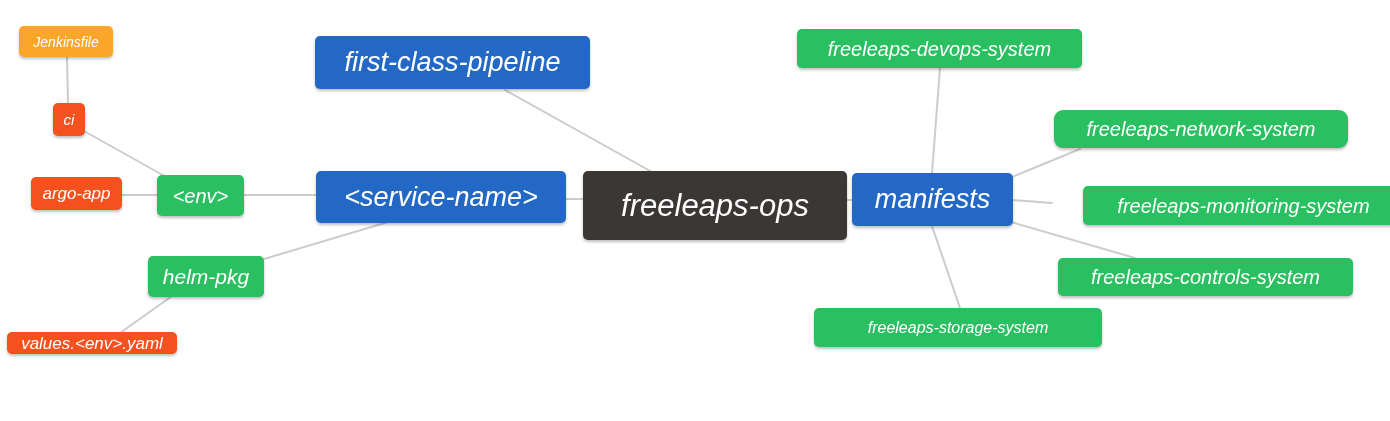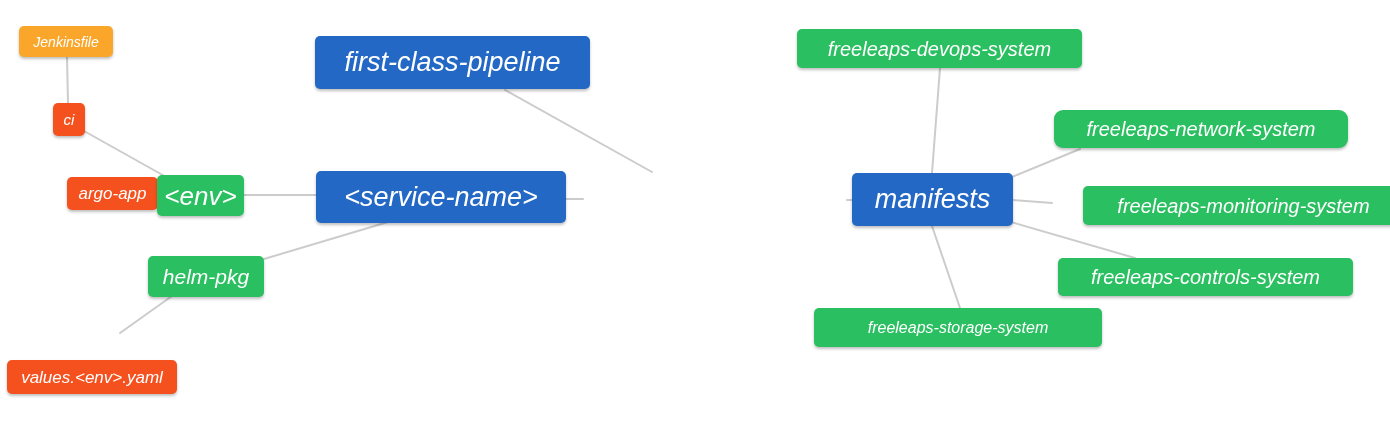--- a/index.html
+++ b/index.html
@@ -41,25 +41,26 @@
       <line x1="847" y1="200" x2="852" y2="200" stroke="#cccccc" stroke-width="2" stroke-linecap="round"></line>
       <line x1="932" y1="173" x2="940" y2="68" stroke="#cccccc" stroke-width="2" stroke-linecap="round"></line>
       <line x1="1012" y1="177" x2="1080" y2="149" stroke="#cccccc" stroke-width="2" stroke-linecap="round"></line>
       <line x1="1013" y1="200" x2="1052" y2="203" stroke="#cccccc" stroke-width="2" stroke-linecap="round"></line>
       <line x1="1011" y1="222" x2="1135" y2="258" stroke="#cccccc" stroke-width="2" stroke-linecap="round"></line>
       <line x1="932" y1="226" x2="960" y2="308" stroke="#cccccc" stroke-width="2" stroke-linecap="round"></line>
     </svg>
 
 <div class="node" style="left: 19px; top: 26px; width: 94px; height: 31px; font-size: 14px; background: rgb(249, 166, 43); color: rgb(255, 255, 255);">Jenkinsfile</div>
     <div class="node" style="left: 53px; top: 103px; width: 32px; height: 33px; font-size: 15px; background: rgb(244, 81, 30); color: rgb(255, 255, 255);">ci</div>
-    <div class="node" style="left: 31px; top: 177px; width: 91px; height: 33px; font-size: 17px; background: rgb(244, 81, 30); color: rgb(255, 255, 255); margin-left: 36px;">argo-app</div>
-    <div class="node" style="left: 157px; top: 175px; width: 87px; height: 41px; font-size: 26px; background: rgb(42, 191, 96); color: rgb(255, 255, 255);">&lt;env&gt;</div>
+    <div class="node" style="left: 31px; top: 177px; width: 91px; height: 33px; font-size: 17px; background: rgb(244, 81, 30); color: rgb(255, 255, 255);">argo-app</div>
+    <div class="node" style="left: 157px; top: 175px; width: 87px; height: 41px; font-size: 20px; background: rgb(42, 191, 96); color: rgb(255, 255, 255);">&lt;env&gt;</div>
     <div class="node" style="left: 148px; top: 256px; width: 116px; height: 41px; font-size: 21px; background: rgb(42, 191, 96); color: rgb(255, 255, 255);">helm-pkg</div>
-    <div class="node" style="left: 7px; top: 332px; width: 170px; height: 34px; font-size: 17px; background: rgb(244, 81, 30); color: rgb(255, 255, 255); margin-top: 28px;">values.&lt;env&gt;.yaml</div>
+    <div class="node" style="left: 7px; top: 332px; width: 170px; height: 22px; font-size: 17px; background: rgb(244, 81, 30); color: rgb(255, 255, 255);">values.&lt;env&gt;.yaml</div>
     <div class="node" style="left: 315px; top: 36px; width: 275px; height: 53px; font-size: 27px; background: rgb(35, 104, 196); color: rgb(255, 255, 255);">first-class-pipeline</div>
     <div class="node" style="left: 316px; top: 171px; width: 250px; height: 52px; font-size: 27px; background: rgb(35, 104, 196); color: rgb(255, 255, 255);">&lt;service-name&gt;</div>
+    <div class="node" style="left: 583px; top: 171px; width: 264px; height: 69px; font-size: 31px; background: rgb(59, 55, 53); color: rgb(255, 255, 255);">freeleaps-ops</div>
     <div class="node" style="left: 852px; top: 173px; width: 161px; height: 53px; font-size: 27px; background: rgb(35, 104, 196); color: rgb(255, 255, 255);">manifests</div>
     <div class="node" style="left: 797px; top: 29px; width: 285px; height: 39px; font-size: 20px; background: rgb(42, 191, 96); color: rgb(255, 255, 255);">freeleaps-devops-system</div>
     <div class="node" style="left: 1054px; top: 110px; width: 294px; height: 38px; font-size: 20px; background: rgb(42, 191, 96); color: rgb(255, 255, 255); border-radius: 9px;">freeleaps-network-system</div>
     <div class="node" style="left: 1052px; top: 186px; width: 321px; height: 39px; font-size: 20px; background: rgb(42, 191, 96); color: rgb(255, 255, 255); margin-left: 31px;">freeleaps-monitoring-system</div>
     <div class="node" style="left: 1058px; top: 258px; width: 295px; height: 38px; font-size: 20px; background: rgb(42, 191, 96); color: rgb(255, 255, 255);">freeleaps-controls-system</div>
     <div class="node" style="left: 814px; top: 308px; width: 288px; height: 39px; font-size: 16px; background: rgb(42, 191, 96); color: rgb(255, 255, 255);">freeleaps-storage-system</div>
   </div>
 
 </body></html>

